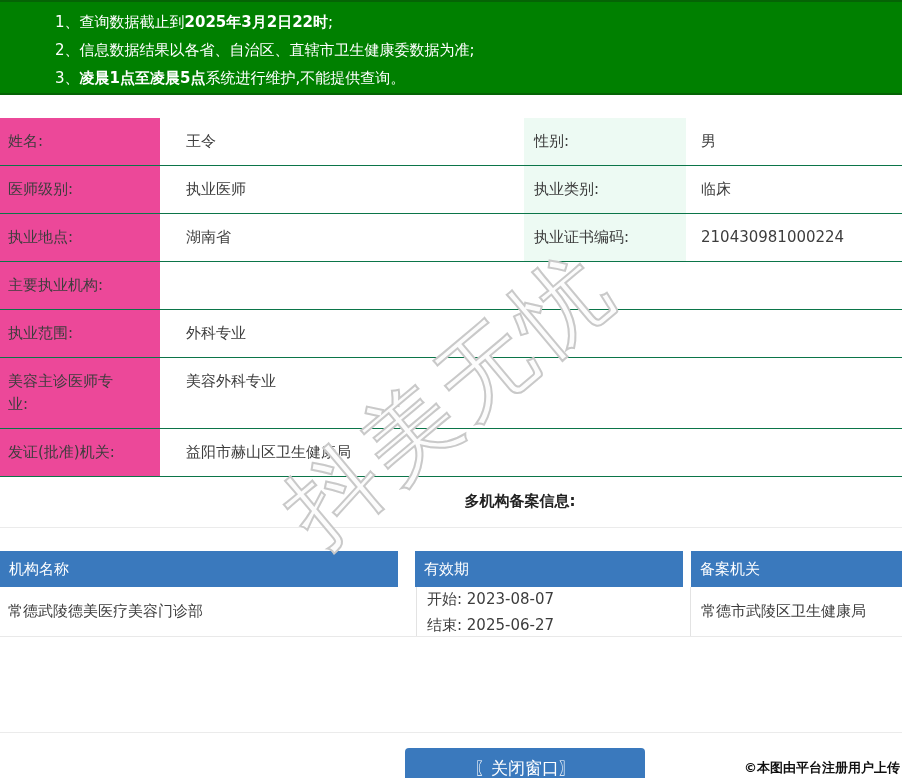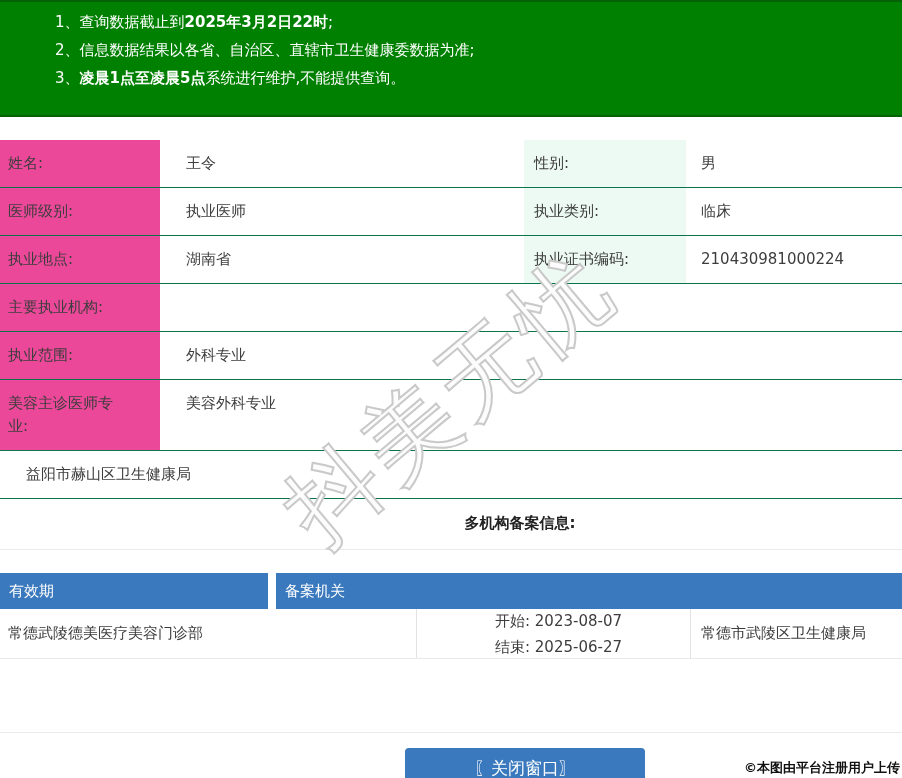--- a/index.html
+++ b/index.html
@@ -2,21 +2,21 @@
 <html><head>
 <meta charset="utf-8">
 <style>
   html,body{margin:0;padding:0;}
   body{
     width:902px;height:778px;overflow:hidden;position:relative;
     background:#fff;font-family:"DejaVu Sans","Liberation Sans",sans-serif;
   }
   
   .banner{
-    box-sizing:border-box;height:117px;background:#008000;
+    box-sizing:border-box;height:95px;background:#008000;
     border-top:2px solid #056305;border-bottom:2px solid #056305;
     padding:6px 10px 0 55px;color:#fff;font-size:15px;
   }
   .notice-line{line-height:28px;white-space:nowrap;}
   .notice-line .b{font-weight:bold;}
   
   .info-table{margin-top:23px;}
   .info-row{display:flex;border-bottom:1px solid #0b7549;min-height:46px;box-sizing:border-box;align-items:stretch;}
   .cell{box-sizing:border-box;padding-top:12px;padding-bottom:12px;font-size:15px;color:#3d3d3d;line-height:23px;}
   .lbl1{background:#ec4899;width:160px;padding-left:8px;padding-right:40px;}
@@ -29,21 +29,21 @@
   .hr{height:1px;background:#ebebeb;}
   .hr1{margin-top:16px;}
   .f-header{display:flex;margin-top:23px;height:36px;}
   .fh-cell{background:#3a79bd;color:#fff;font-size:15px;display:flex;align-items:center;padding-left:9px;box-sizing:border-box;}
   .fh-1{width:398px;margin-right:17px;}
   .fh-2{width:268px;margin-right:8px;}
   .fh-3{flex:1;}
   .f-row{display:flex;height:50px;border-bottom:1px solid #e9e9e9;font-size:15px;color:#3d3d3d;box-sizing:border-box;}
   .fr-1{width:417px;border-right:1px solid #e3e3e3;display:flex;align-items:center;padding-left:8px;box-sizing:border-box;}
   .fr-2{width:274px;border-right:1px solid #e3e3e3;display:flex;flex-direction:column;justify-content:center;padding-left:10px;box-sizing:border-box;}
-  .fr-2 .v-line{line-height:26px;white-space:nowrap;text-align:center;}
+  .fr-2 .v-line{line-height:26px;white-space:nowrap;}
   .fr-3{flex:1;display:flex;align-items:center;padding-left:10px;box-sizing:border-box;}
   
   .watermark{
     position:absolute;left:245px;top:337px;width:410px;text-align:center;
     transform:rotate(-40deg);transform-origin:center center;
     font-size:92px;letter-spacing:6px;white-space:nowrap;
     color:rgba(255,255,255,0.93);
     -webkit-text-stroke:2px #c9c9c9;
     text-shadow:0 0 1px #cccccc;
     pointer-events:none;z-index:5;
@@ -94,30 +94,32 @@
     </div>
     <div class="info-row">
       <div class="cell lbl1">执业范围:</div>
       <div class="cell val1 wide">外科专业</div>
     </div>
     <div class="info-row">
       <div class="cell lbl1">美容主诊医师专业:</div>
       <div class="cell val1 wide">美容外科专业</div>
     </div>
     <div class="info-row">
+      <div class="cell lbl1">发证(批准)机关:</div>
       <div class="cell val1 wide">益阳市赫山区卫生健康局</div>
     </div>
   </div>
 
 <div class="filing-title">多机构备案信息:</div>
 
 <div class="hr hr1"></div>
 
 <div>
   <div class="f-header" id="filing-header">
+      <div class="fh-cell fh-1">机构名称</div>
       <div class="fh-cell fh-2">有效期</div>
       <div class="fh-cell fh-3">备案机关</div>
     </div>
   <div id="filing-rows">
       <div class="f-row">
         <div class="fr-1">常德武陵德美医疗美容门诊部</div>
         <div class="fr-2">
           <div class="v-line">开始: 2023-08-07</div>
           <div class="v-line">结束: 2025-06-27</div>
         </div>

